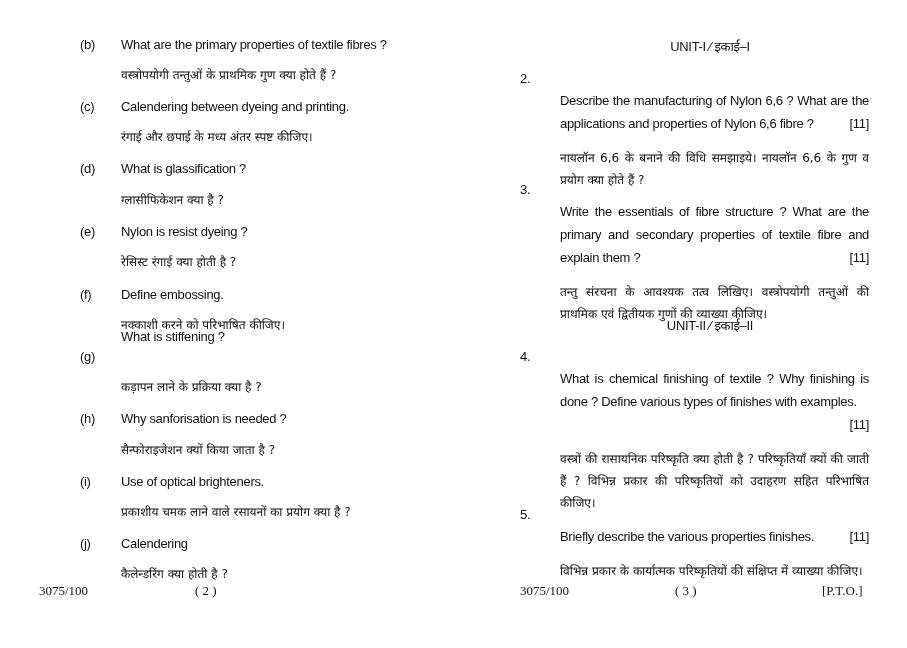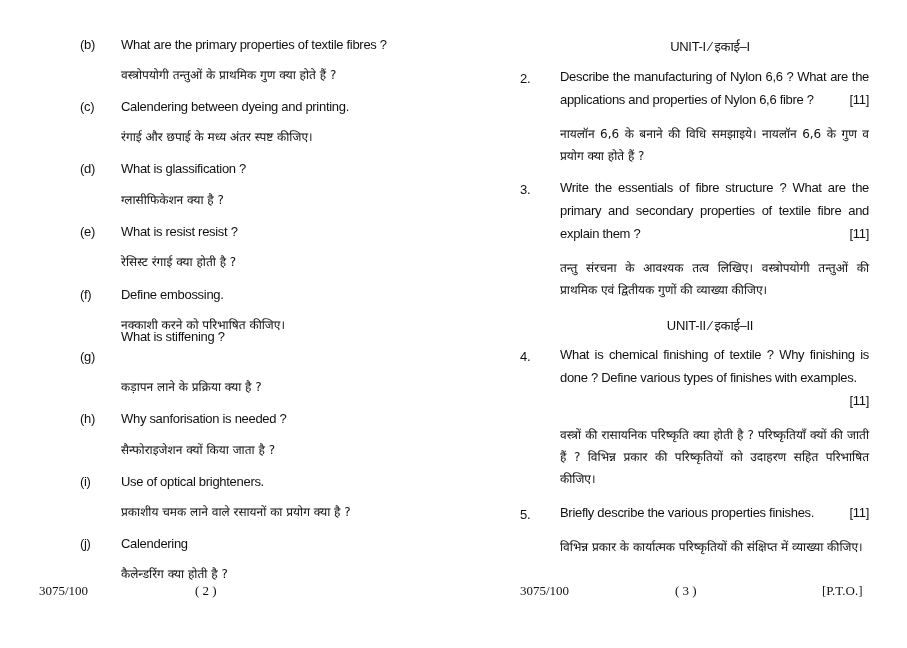--- a/index.html
+++ b/index.html
@@ -5,21 +5,21 @@
     html, body { margin: 0; padding: 0; background: #ffffff; }
     body { width: 907px; height: 648px; position: relative; overflow: hidden; color: #111; }
     .page { position: absolute; top: 0; height: 648px; }
     .left { left: 0; width: 453px; }
     .right { left: 453px; width: 454px; }
     .sans { font-family: "Liberation Sans", sans-serif; font-size: 13px; letter-spacing: -0.3px; }
     .hin { font-family: "DejaVu Sans", sans-serif; font-size: 12px; }
     .serif { font-family: "Liberation Serif", serif; font-size: 13px; }
     .abs { position: absolute; white-space: nowrap; }
     .unit { position: absolute; font-family: "Liberation Sans", sans-serif; font-weight: normal; font-size: 13px; letter-spacing: -0.3px; text-align: center; }
-    .block { position: absolute; white-space: normal; line-height: 23px; }
+    .block { position: absolute; white-space: normal; line-height: 23px; margin-top: 24px; }
     .justify { text-align: justify; text-align-last: left; }
     .marks { float: right; }
     .hinblock { line-height: 22px; text-align: justify; }
   </style>
 </head>
 <body>
 
 <div class="page left">
 
   <div class="abs sans" style="left:80px;top:37px;">(b)</div>
@@ -28,21 +28,21 @@
 
   <div class="abs sans" style="left:80px;top:99px;">(c)</div>
   <div class="abs sans" style="left:121px;top:99px;">Calendering between dyeing and printing.</div>
   <div class="abs hin" style="left:121px;top:128px;">रंगाई और छपाई के मध्य अंतर स्पष्ट कीजिए।</div>
 
   <div class="abs sans" style="left:80px;top:161px;">(d)</div>
   <div class="abs sans" style="left:121px;top:161px;">What is glassification ?</div>
   <div class="abs hin" style="left:121px;top:191px;">ग्लासीफिकेशन क्या है ?</div>
 
   <div class="abs sans" style="left:80px;top:224px;">(e)</div>
-  <div class="abs sans" style="left:121px;top:224px;">What is resist resist ?</div>
+  <div class="abs sans" style="left:121px;top:224px;">Nylon is resist dyeing ?</div>
   <div class="abs hin" style="left:121px;top:253px;">रेसिस्ट रंगाई क्या होती है ?</div>
 
   <div class="abs sans" style="left:80px;top:287px;">(f)</div>
   <div class="abs sans" style="left:121px;top:287px;">Define embossing.</div>
   <div class="abs hin" style="left:121px;top:316px;">नक्काशी करने को परिभाषित कीजिए।</div>
 
   <div class="abs sans" style="left:80px;top:349px;">(g)</div>
   <div class="abs sans" style="left:121px;top:329px;">What is stiffening ?</div>
   <div class="abs hin" style="left:121px;top:378px;">कड़ापन लाने के प्रक्रिया क्या है ?</div>
 

